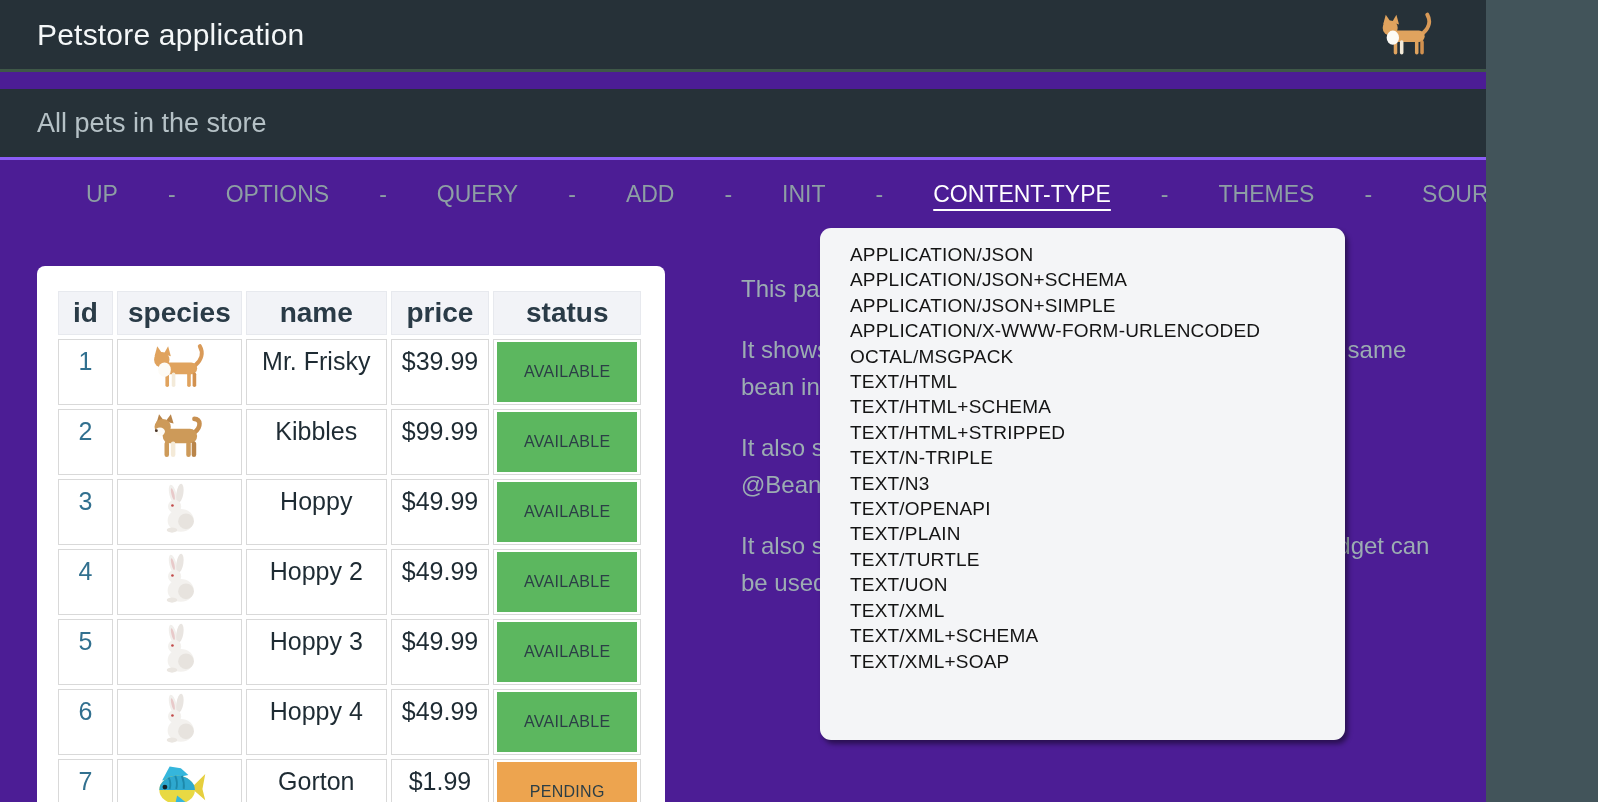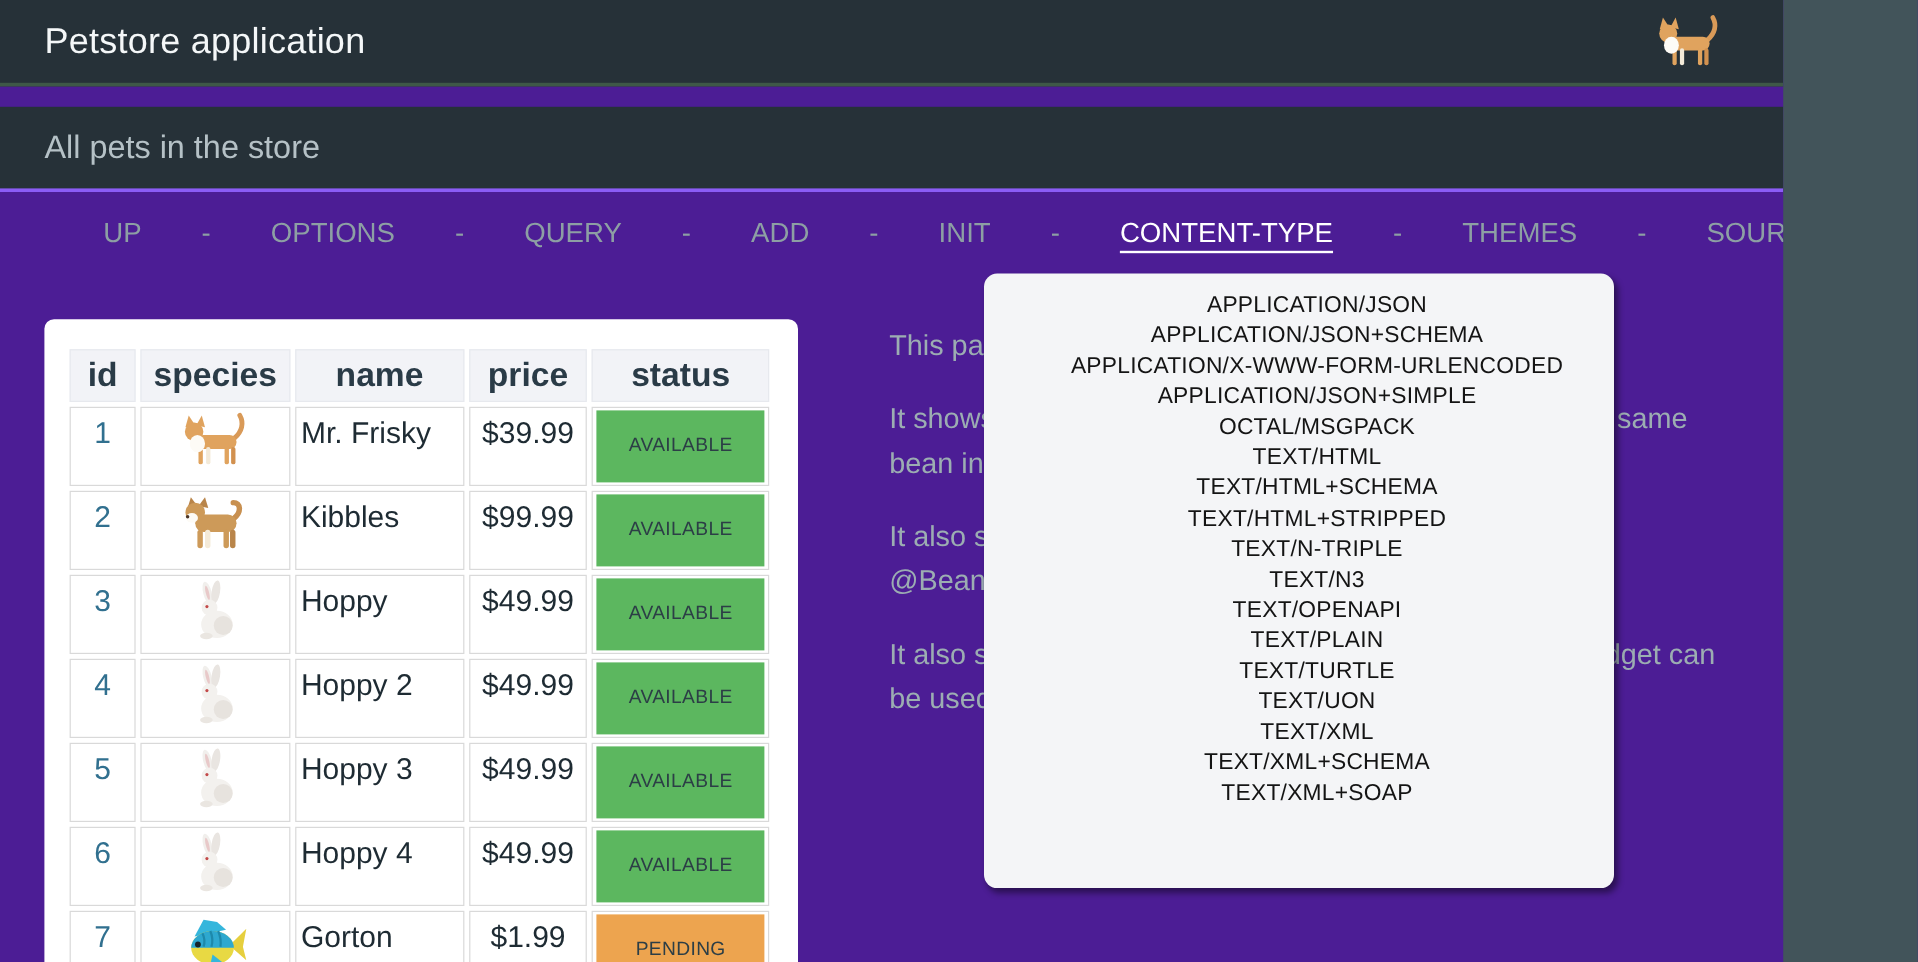--- a/index.html
+++ b/index.html
@@ -37,30 +37,30 @@
   table.pets{border-collapse:separate;border-spacing:4px 4px;}
   table.pets th{background:#f2f3f7;border:1px solid #e7e9ee;color:#2a3b47;font-size:28px;
         font-weight:bold;padding:5px 10px;height:28px;}
   table.pets td{border:1px solid #d9d9d9;background:#fff;font-size:25px;color:#1e2b33;
         vertical-align:top;}
   td.c-id{width:51px;text-align:center;padding-top:7px;}
   .id-link{color:#31708f;text-decoration:none;cursor:pointer;}
   td.c-species{width:113px;background:#faecdd;text-align:center;vertical-align:middle;
         height:62px;padding:0;}
   td.c-species svg{display:block;margin:2px auto;}
-  td.c-name{width:131px;padding:7px 4px;}
+  td.c-name{width:131px;padding:7px 4px;text-align:center;}
   td.c-price{width:72px;padding:7px 10px;text-align:center;}
   td.c-status{width:140px;padding:2px 3px;}
   .badge{width:140px;height:60px;display:flex;align-items:center;justify-content:center;
         font-size:16px;color:#2c3e46;letter-spacing:.3px;}
 
   
   .menu{position:absolute;left:820px;top:228px;width:525px;height:512px;background:#f4f5f7;
         border-radius:11px;box-shadow:3px 4px 5px rgba(0,0,0,.45);
-        padding:14px 0 0 30px;box-sizing:border-box;z-index:5;text-align:center;}
+        padding:14px 0 0 30px;box-sizing:border-box;z-index:5;}
   .menu-item{font-size:19px;line-height:25.4px;color:#141414;cursor:pointer;
         white-space:nowrap;letter-spacing:.2px;}
 </style>
 </head>
 <body>
 
 <div class="stage">
 
   <div class="topbar">
     <div class="app-title">Petstore application</div>
@@ -270,22 +270,22 @@
               <div class="badge" style="background: rgb(237, 164, 79);">PENDING</div>
             </td>
           </tr>
         </tbody>
     </table>
   </div>
 
   <div class="menu">
       <div class="menu-item">APPLICATION/JSON</div>
       <div class="menu-item">APPLICATION/JSON+SCHEMA</div>
+      <div class="menu-item">APPLICATION/JSON+SIMPLE</div>
       <div class="menu-item">APPLICATION/X-WWW-FORM-URLENCODED</div>
-      <div class="menu-item">APPLICATION/JSON+SIMPLE</div>
       <div class="menu-item">OCTAL/MSGPACK</div>
       <div class="menu-item">TEXT/HTML</div>
       <div class="menu-item">TEXT/HTML+SCHEMA</div>
       <div class="menu-item">TEXT/HTML+STRIPPED</div>
       <div class="menu-item">TEXT/N-TRIPLE</div>
       <div class="menu-item">TEXT/N3</div>
       <div class="menu-item">TEXT/OPENAPI</div>
       <div class="menu-item">TEXT/PLAIN</div>
       <div class="menu-item">TEXT/TURTLE</div>
       <div class="menu-item">TEXT/UON</div>

